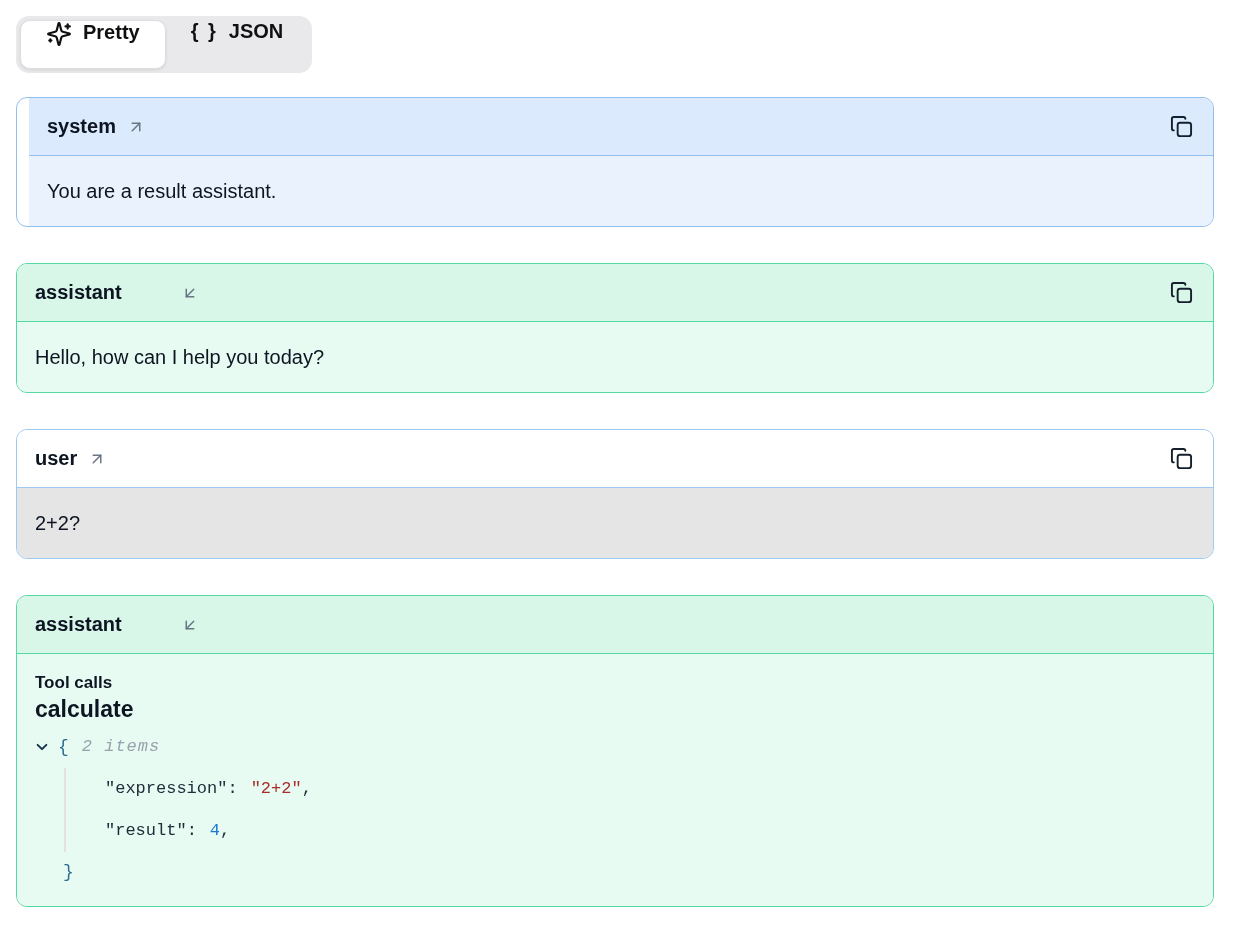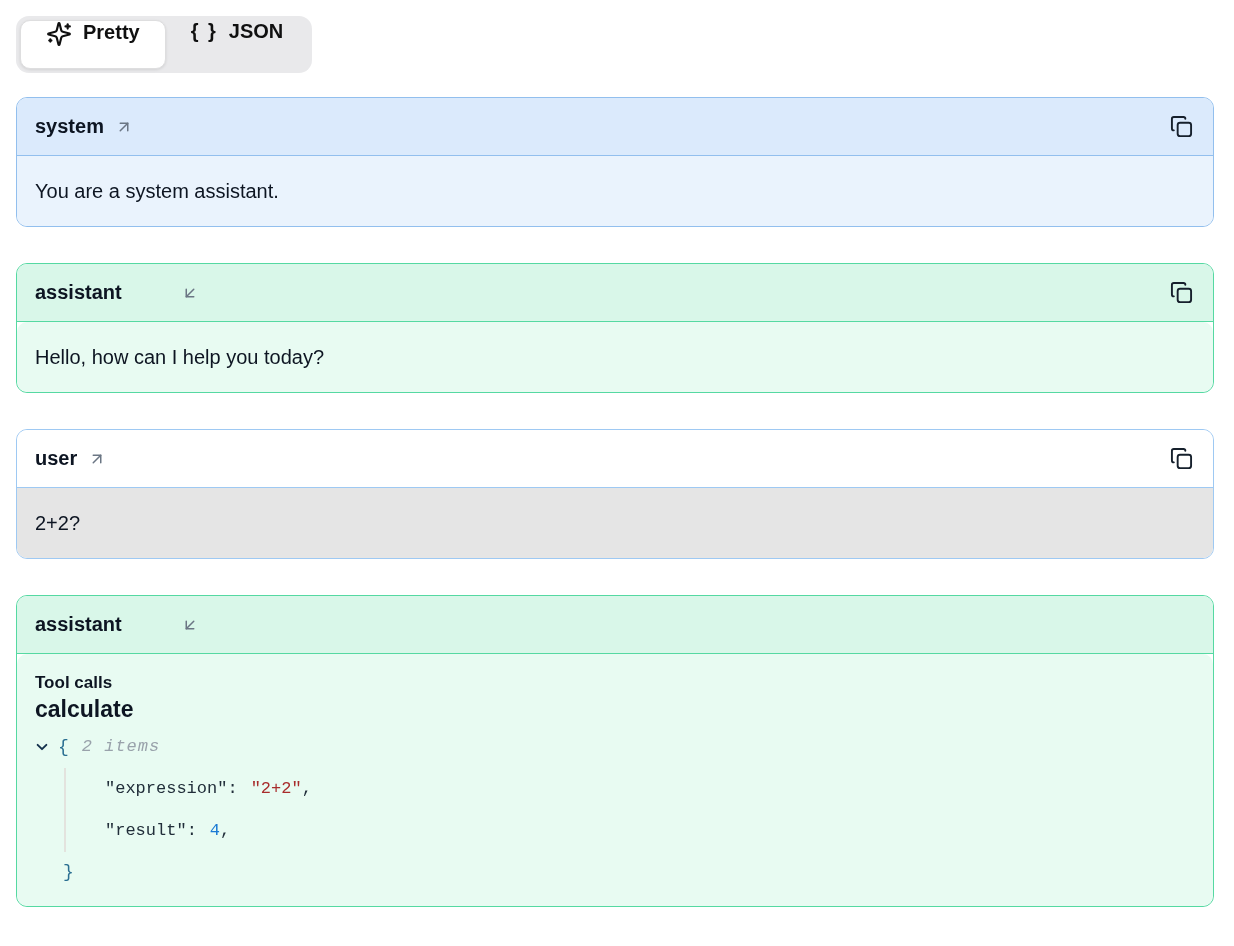--- a/index.html
+++ b/index.html
@@ -68,27 +68,27 @@
     justify-content: center;
     width: 32px; height: 32px;
     background: none; border: none; padding: 0;
     color: #16202c;
     cursor: pointer;
   }
   .card-body { padding: 22px 18px; font-size: 20px; line-height: 26px; }
   .card-body p { margin: 0; }
 
   
-  .card.theme-system { border-color: #92bfee; }
+  .card.theme-system { border-color: #92bfee; padding-left: 12px; }
   .card.theme-system .card-header { background: #dbeafc; border-bottom-color: #92bfee; }
   .card.theme-system .card-body { background: #eaf3fd; }
 
   .card.theme-assistant { border-color: #55d9a2; }
   .card.theme-assistant .card-header { background: #d9f7e9; border-bottom-color: #55d9a2; gap: 48px; }
-  .card.theme-assistant .card-body { background: #e8fbf2; border-radius: 10px; }
+  .card.theme-assistant .card-body { background: #e8fbf2; }
 
   .card.theme-user { border-color: #9ec9f3; }
   .card.theme-user .card-header { background: #ffffff; border-bottom-color: #9ec9f3; }
   .card.theme-user .card-body { background: #e5e5e5; }
 
   
   .tool-section { padding: 16px 18px 14px; }
   .tool-calls-label { margin: 6px 0 0; font-size: 17px; font-weight: 600; color: #0d1522; }
   .tool-name { margin: 25px 0 0; font-size: 23px; font-weight: 600; color: #0d1522; }
 
@@ -158,21 +158,21 @@
         </svg>
       </span>
       <button class="copy-btn">
         <svg width="23" height="23" viewBox="0 0 24 24" fill="none" stroke="currentColor" stroke-width="2" stroke-linecap="round" stroke-linejoin="round">
           <rect width="14" height="14" x="8" y="8" rx="2.5" ry="2.5"></rect>
           <path d="M4 16c-1.1 0-2-.9-2-2V4c0-1.1.9-2 2-2h10c1.1 0 2 .9 2 2"></path>
         </svg>
       </button>
     </header>
     <div class="card-body">
-      <p>You are a system assistant.</p>
+      <p>You are a result assistant.</p>
     </div>
   </section>
 
   
   <section class="card theme-assistant">
     <header class="card-header">
       <span class="role">assistant</span>
       <span class="dir-icon">
         <svg width="18" height="18" viewBox="0 0 24 24" fill="none" stroke="currentColor" stroke-width="2" stroke-linecap="round" stroke-linejoin="round">
           <path d="M17 7 7 17"></path>

